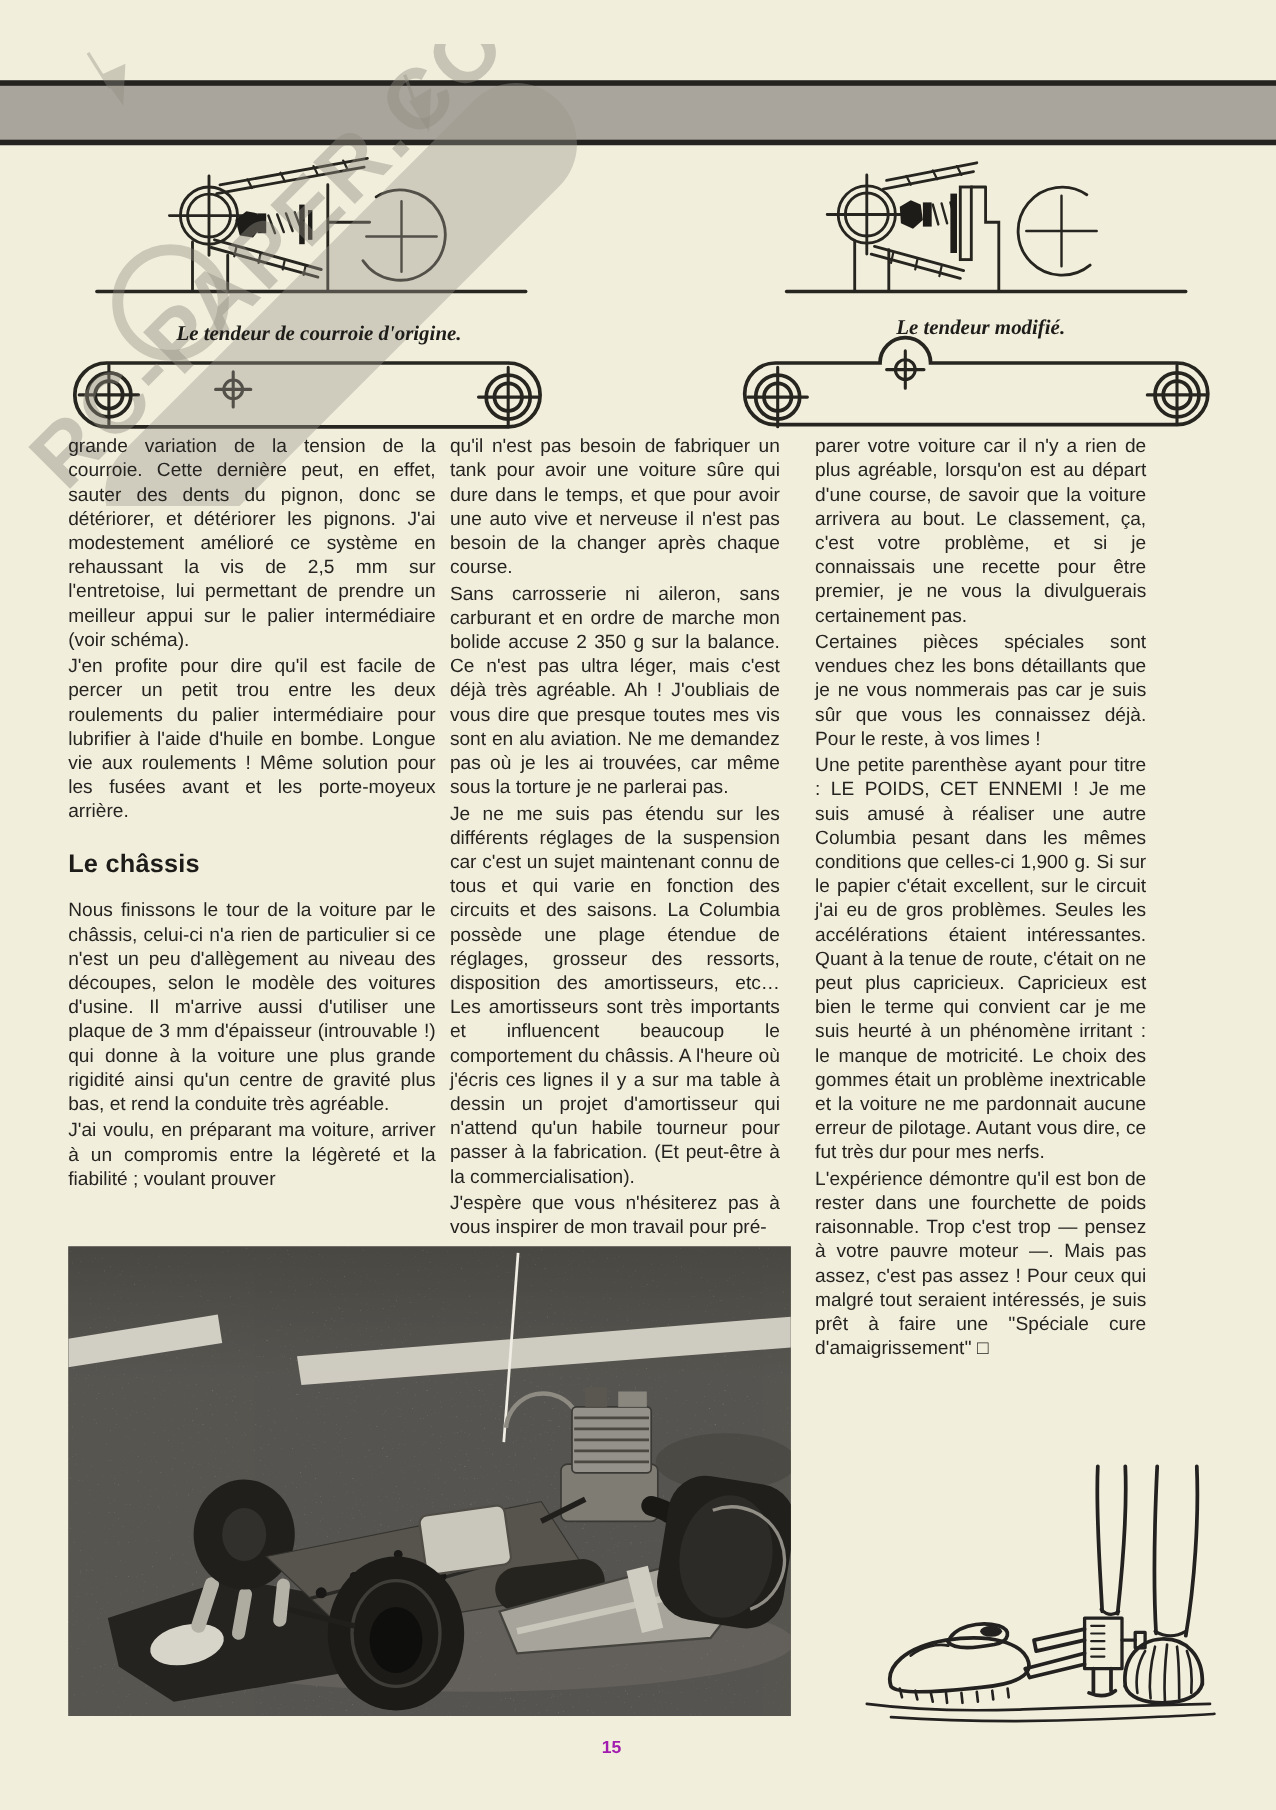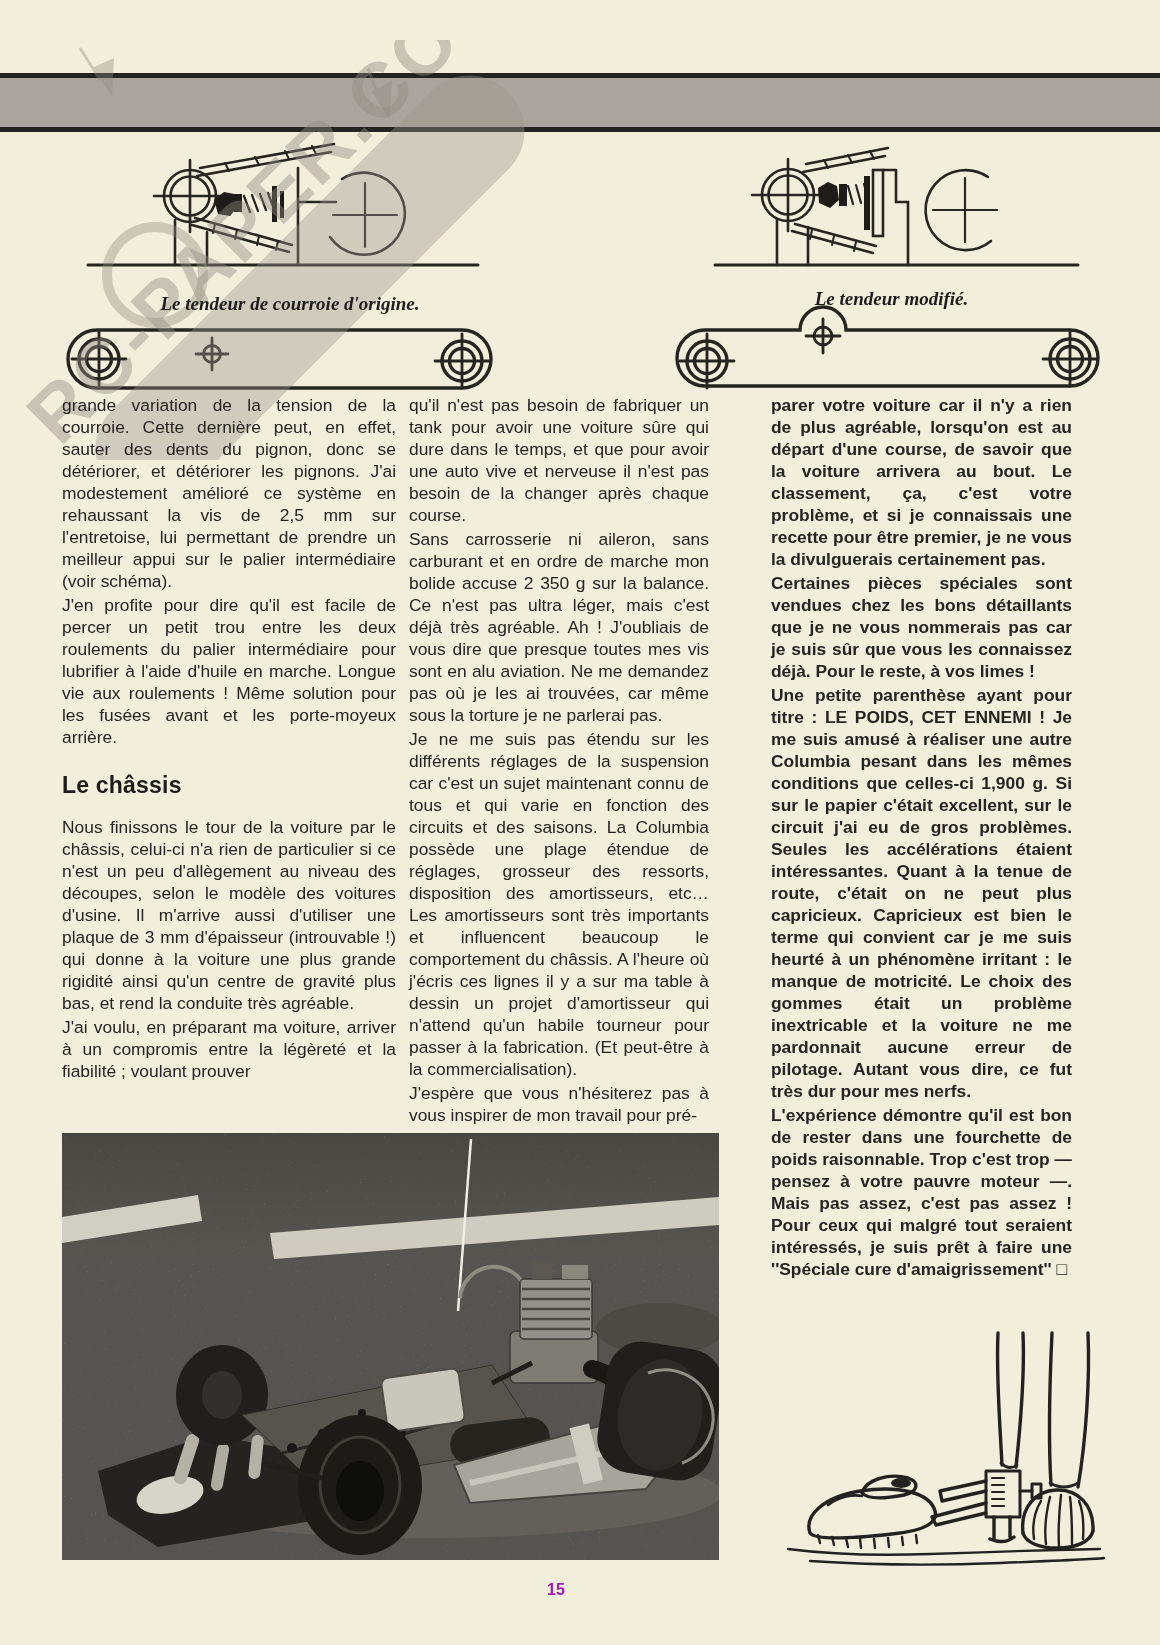--- a/index.html
+++ b/index.html
@@ -21,21 +21,21 @@
   }
   .caption-left{left:110px;top:293px;width:360px;text-align:center;}
   .caption-right{left:740px;top:288px;width:303px;text-align:center;}
   .col{
     position:absolute;top:394px;font-size:17.4px;line-height:22px;
     text-align:justify;color:#252421;
   }
   .col p{margin:0 0 2px 0;}
   .col1{left:62px;width:334px;}
   .col2{left:409px;width:300px;}
-  .col3{left:771px;width:301px;font-weight:bold;}
+  .col3{left:741px;width:301px;}
   .col h2{
     font-size:23px;line-height:26px;margin:24px 0 18px 0;
     font-weight:bold;color:#1d1c19;letter-spacing:.2px;
   }
   .photo{
     position:absolute;left:62px;top:1133px;width:657px;height:427px;
     background:#8e8b83;overflow:hidden;
   }
   .cartoon{position:absolute;left:780px;top:1325px;}
   .page-number{
@@ -125,21 +125,21 @@
       <circle cx="135" cy="235" r="48" fill="none" stroke="#8f8b80" stroke-width="10"></circle>
     </g>
     <text transform="translate(40 408) rotate(-45)" font-family="Liberation Sans, sans-serif" font-size="78" font-weight="bold" letter-spacing="3" fill="#8f8b80" opacity="0.42">RC-PAPER.COM</text>
   </svg>
 
   <div class="caption caption-left">Le tendeur de courroie d'origine.</div>
   <div class="caption caption-right">Le tendeur modifié.</div>
 
   <div class="col col1">
     <p>grande variation de la tension de la courroie. Cette dernière peut, en effet, sauter des dents du pignon, donc se détériorer, et détériorer les pignons. J'ai modestement amélioré ce système en rehaussant la vis de 2,5 mm sur l'entretoise, lui permettant de prendre un meilleur appui sur le palier intermédiaire (voir schéma).</p>
-    <p>J'en profite pour dire qu'il est facile de percer un petit trou entre les deux roulements du palier intermédiaire pour lubrifier à l'aide d'huile en marche. Longue vie aux roulements ! Même solution pour les fusées avant et les porte-moyeux arrière.</p>
+    <p>J'en profite pour dire qu'il est facile de percer un petit trou entre les deux roulements du palier intermédiaire pour lubrifier à l'aide d'huile en bombe. Longue vie aux roulements ! Même solution pour les fusées avant et les porte-moyeux arrière.</p>
     <h2>Le châssis</h2>
     <p>Nous finissons le tour de la voiture par le châssis, celui-ci n'a rien de particulier si ce n'est un peu d'allègement au niveau des découpes, selon le modèle des voitures d'usine. Il m'arrive aussi d'utiliser une plaque de 3 mm d'épaisseur (introuvable !) qui donne à la voiture une plus grande rigidité ainsi qu'un centre de gravité plus bas, et rend la conduite très agréable.</p>
     <p>J'ai voulu, en préparant ma voiture, arriver à un compromis entre la légèreté et la fiabilité ; voulant prouver</p>
   </div>
 
   <div class="col col2">
     <p>qu'il n'est pas besoin de fabriquer un tank pour avoir une voiture sûre qui dure dans le temps, et que pour avoir une auto vive et nerveuse il n'est pas besoin de la changer après chaque course.</p>
     <p>Sans carrosserie ni aileron, sans carburant et en ordre de marche mon bolide accuse 2 350 g sur la balance. Ce n'est pas ultra léger, mais c'est déjà très agréable. Ah ! J'oubliais de vous dire que presque toutes mes vis sont en alu aviation. Ne me demandez pas où je les ai trouvées, car même sous la torture je ne parlerai pas.</p>
     <p>Je ne me suis pas étendu sur les différents réglages de la suspension car c'est un sujet maintenant connu de tous et qui varie en fonction des circuits et des saisons. La Columbia possède une plage étendue de réglages, grosseur des ressorts, disposition des amortisseurs, etc… Les amortisseurs sont très importants et influencent beaucoup le comportement du châssis. A l'heure où j'écris ces lignes il y a sur ma table à dessin un projet d'amortisseur qui n'attend qu'un habile tourneur pour passer à la fabrication. (Et peut-être à la commercialisation).</p>
     <p>J'espère que vous n'hésiterez pas à vous inspirer de mon travail pour pré-</p>

